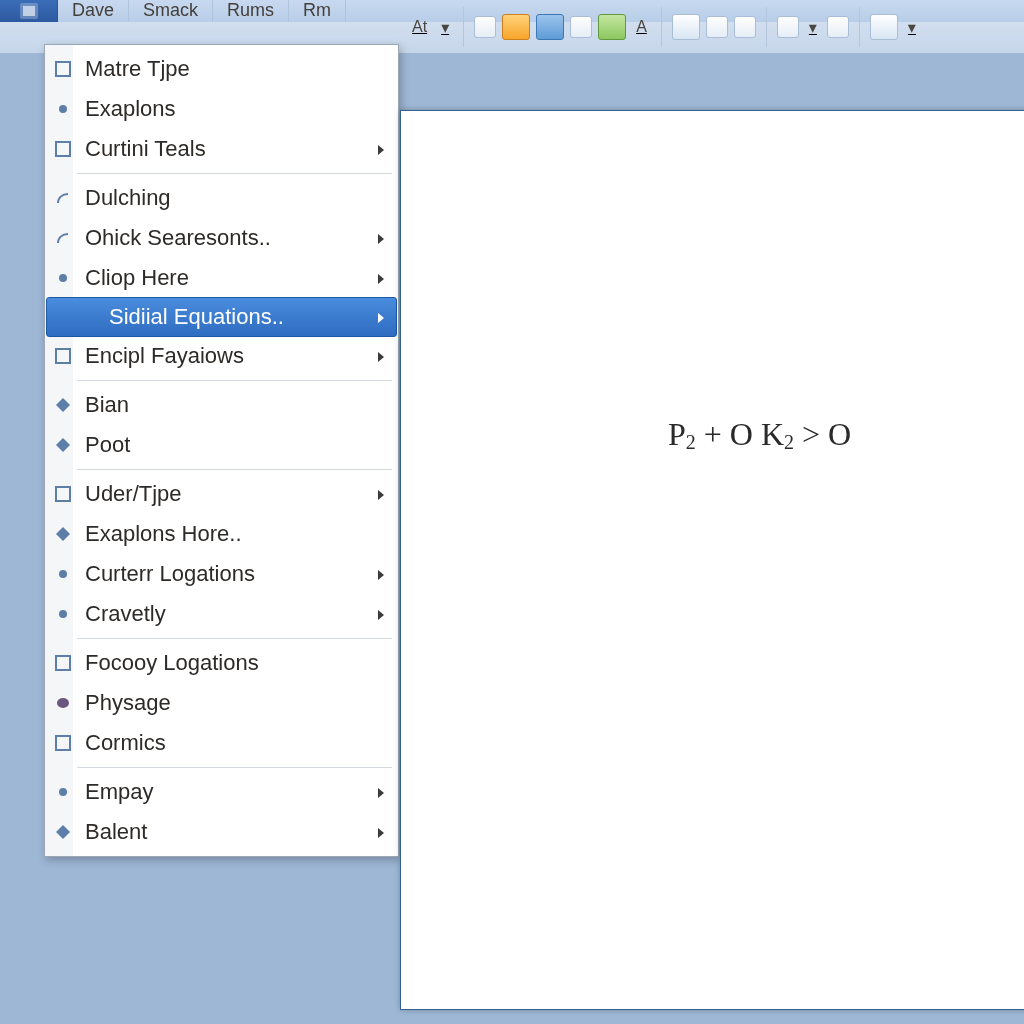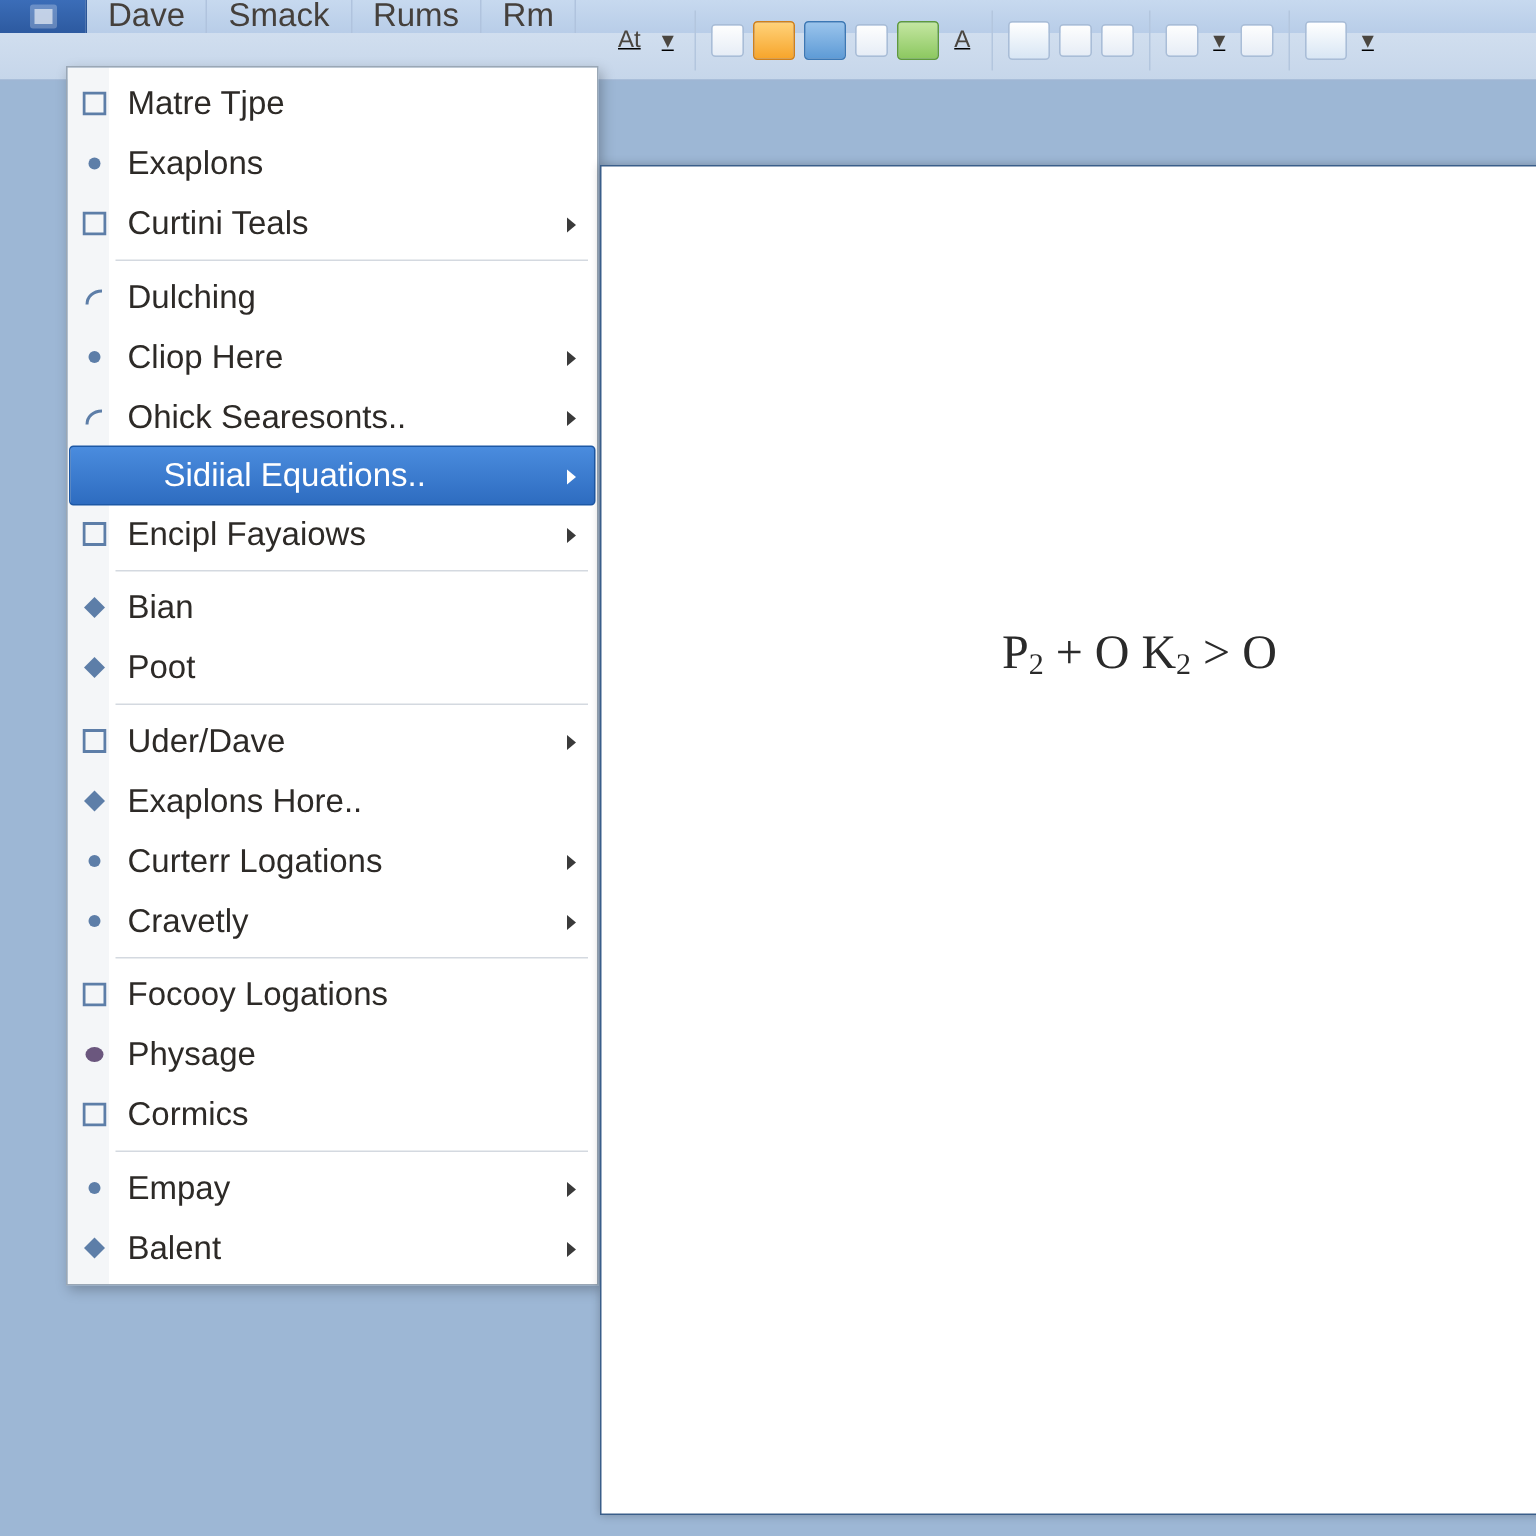--- a/index.html
+++ b/index.html
@@ -25,21 +25,21 @@
   .tab-active {
     width: 58px;
     background: linear-gradient(#3b6db8, #2d5aa0);
     border-right: 1px solid #2b5596;
     display: flex; align-items: center; justify-content: center;
   }
   .tab-active svg { display:block; }
   .tab {
     padding: 2px 14px 4px 14px;
     color: #45403c;
-    font-size: 22px;
+    font-size: 18px;
     border-right: 1px solid #b0c3de;
     display:flex; align-items:center;
   }
   .ribbon-tools {
     position:absolute; left:400px; top:0; height:54px; right:0;
     display:flex; align-items:center; gap:6px; padding-left:8px;text-decoration:underline;
   }
   .tool {
     height:26px; min-width:28px;
     background: linear-gradient(#fefefe,#e6edf6);
@@ -189,39 +189,39 @@
       <span class="icon">
         <svg width="16" height="16">
           <path d="M3 13c0-5 4-9 10-9" fill="none" stroke="#5d7ea8" stroke-width="2"></path>
         </svg>
       </span>
       <span>Dulching</span>
     </div>
     <div class="item">
       <span class="icon">
         <svg width="16" height="16">
+          <path d="M3 13c0-5 4-9 10-9" fill="none" stroke="#5d7ea8" stroke-width="2"></path>
+        </svg>
+      </span>
+      <span>Ohick Searesonts..</span>
+      <span class="arrow"><svg width="10" height="12">
+          <path d="M2 1 L8 6 L2 11 Z" fill="#3a3a3a"></path>
+        </svg></span>
+    </div>
+    <div class="item">
+      <span class="icon">
+        <svg width="16" height="16">
           <circle cx="8" cy="8" r="4" fill="#5d7ea8"></circle>
         </svg>
       </span>
       <span>Cliop Here</span>
       <span class="arrow"><svg width="10" height="12">
           <path d="M2 1 L8 6 L2 11 Z" fill="#3a3a3a"></path>
         </svg></span>
     </div>
-    <div class="item">
-      <span class="icon">
-        <svg width="16" height="16">
-          <path d="M3 13c0-5 4-9 10-9" fill="none" stroke="#5d7ea8" stroke-width="2"></path>
-        </svg>
-      </span>
-      <span>Ohick Searesonts..</span>
-      <span class="arrow"><svg width="10" height="12">
-          <path d="M2 1 L8 6 L2 11 Z" fill="#3a3a3a"></path>
-        </svg></span>
-    </div>
     <div class="item hover">
       <span class="icon">
         <svg width="16" height="16"></svg>
       </span>
       <span>Sidiial Equations..</span>
       <span class="arrow"><svg width="10" height="12">
           <path d="M2 1 L8 6 L2 11 Z" fill="#fff"></path>
         </svg></span>
     </div>
     <div class="item">
@@ -252,21 +252,21 @@
       </span>
       <span>Poot</span>
     </div>
     <hr>
     <div class="item">
       <span class="icon">
         <svg width="16" height="16">
           <rect x="1" y="1" width="14" height="14" fill="none" stroke="#5d7ea8" stroke-width="2"></rect>
         </svg>
       </span>
-      <span>Uder/Dave</span>
+      <span>Uder/Tjpe</span>
       <span class="arrow"><svg width="10" height="12">
           <path d="M2 1 L8 6 L2 11 Z" fill="#3a3a3a"></path>
         </svg></span>
     </div>
     <div class="item">
       <span class="icon">
         <svg width="16" height="16">
           <polygon points="8,1 15,8 8,15 1,8" fill="#5d7ea8"></polygon>
         </svg>
       </span>

